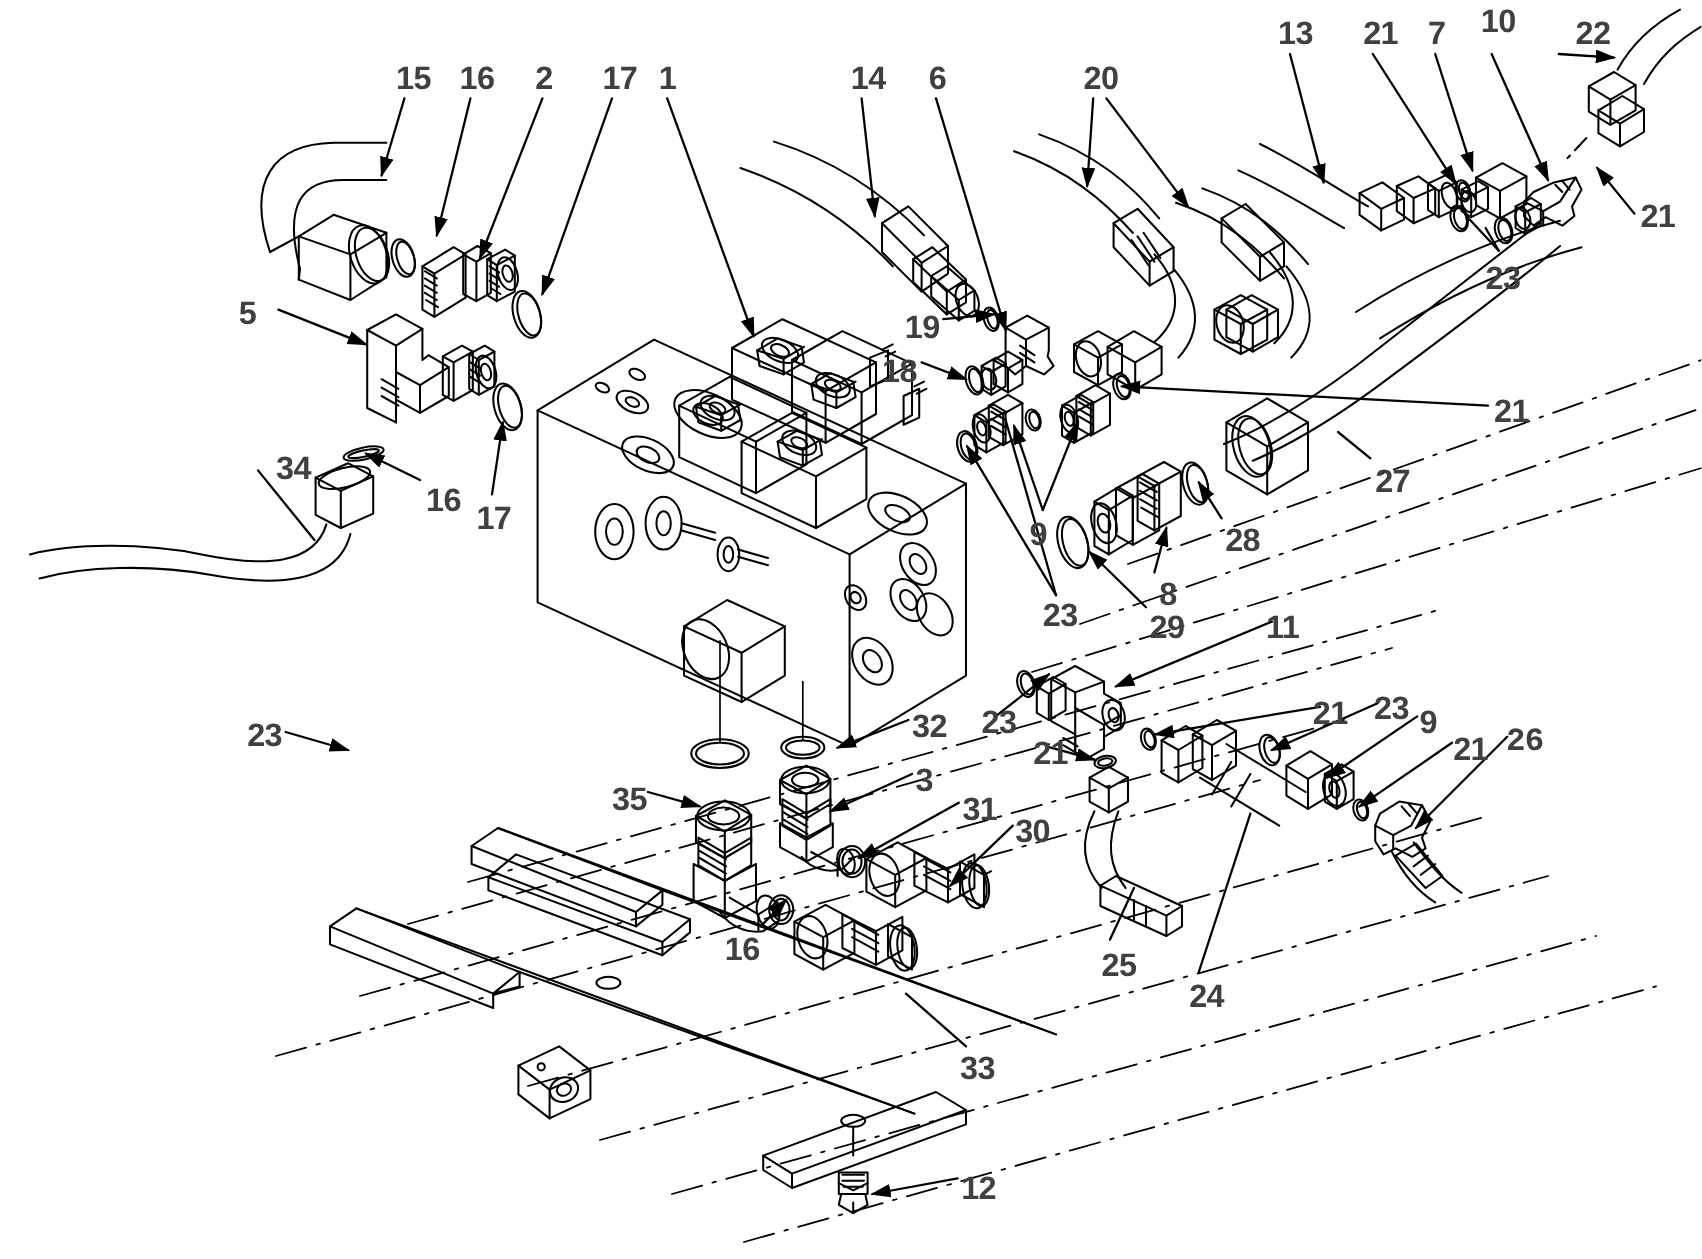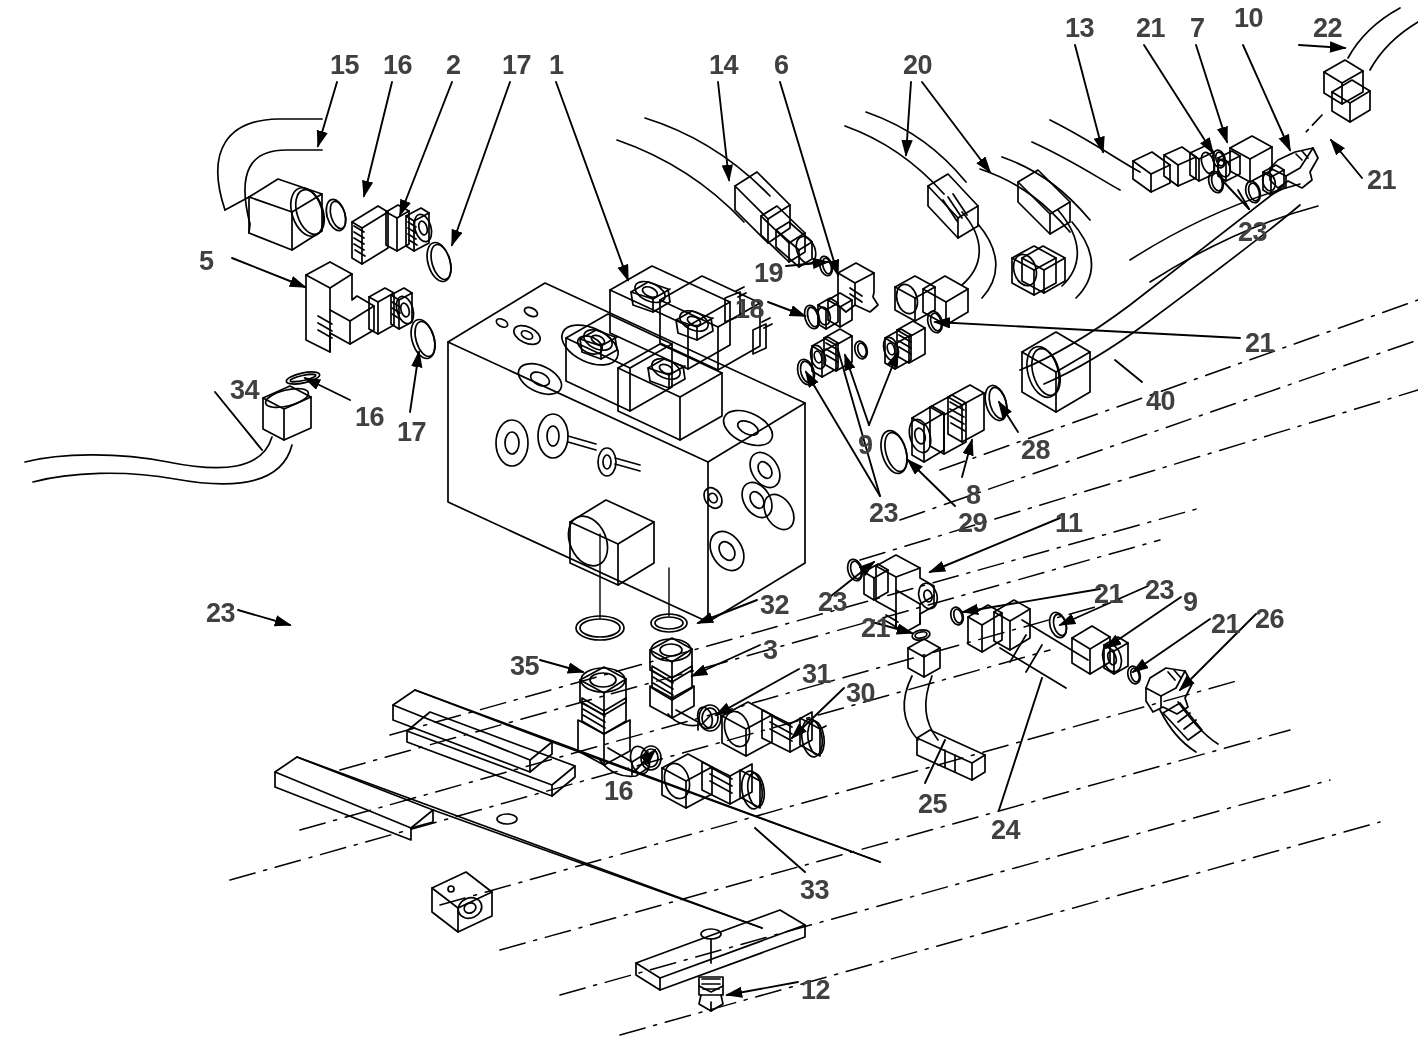--- a/index.html
+++ b/index.html
@@ -711,32 +711,32 @@
     <div class="callout" style="left:1289px;top:15px;margin-left:24px;">22</div>
     <div class="callout" style="left:1367px;top:167px;">21</div>
     <div class="callout" style="left:1238px;top:219px;">23</div>
     <div class="callout" style="left:199px;top:248px;">5</div>
     <div class="callout" style="left:754px;top:260px;">19</div>
     <div class="callout" style="left:735px;top:296px;">18</div>
     <div class="callout" style="left:1245px;top:330px;">21</div>
     <div class="callout" style="left:185px;top:377px;margin-left:45px;">34</div>
     <div class="callout" style="left:355px;top:404px;">16</div>
     <div class="callout" style="left:397px;top:419px;">17</div>
-    <div class="callout" style="left:1146px;top:388px;">40</div>
+    <div class="callout" style="left:1146px;top:388px;">27</div>
     <div class="callout" style="left:858px;top:432px;">9</div>
     <div class="callout" style="left:1021px;top:437px;">28</div>
     <div class="callout" style="left:966px;top:482px;">8</div>
     <div class="callout" style="left:869px;top:500px;">23</div>
     <div class="callout" style="left:958px;top:510px;text-align:right;">29</div>
     <div class="callout" style="left:1055px;top:510px;">11</div>
     <div class="callout" style="left:1094px;top:581px;">21</div>
     <div class="callout" style="left:1145px;top:577px;">23</div>
     <div class="callout" style="left:1183px;top:589px;">9</div>
     <div class="callout" style="left:1211px;top:611px;">21</div>
-    <div class="callout" style="left:1255px;top:606px;">26</div>
+    <div class="callout" style="left:1255px;top:606px;font-family:Liberation Mono, monospace;">26</div>
     <div class="callout" style="left:206px;top:600px;">23</div>
     <div class="callout" style="left:760px;top:592px;">32</div>
     <div class="callout" style="left:818px;top:589px;">23</div>
     <div class="callout" style="left:861px;top:615px;">21</div>
     <div class="callout" style="left:763px;top:637px;">3</div>
     <div class="callout" style="left:510px;top:653px;text-align:center;">35</div>
     <div class="callout" style="left:802px;top:661px;">31</div>
     <div class="callout" style="left:846px;top:680px;">30</div>
     <div class="callout" style="left:604px;top:778px;">16</div>
     <div class="callout" style="left:918px;top:791px;">25</div>

